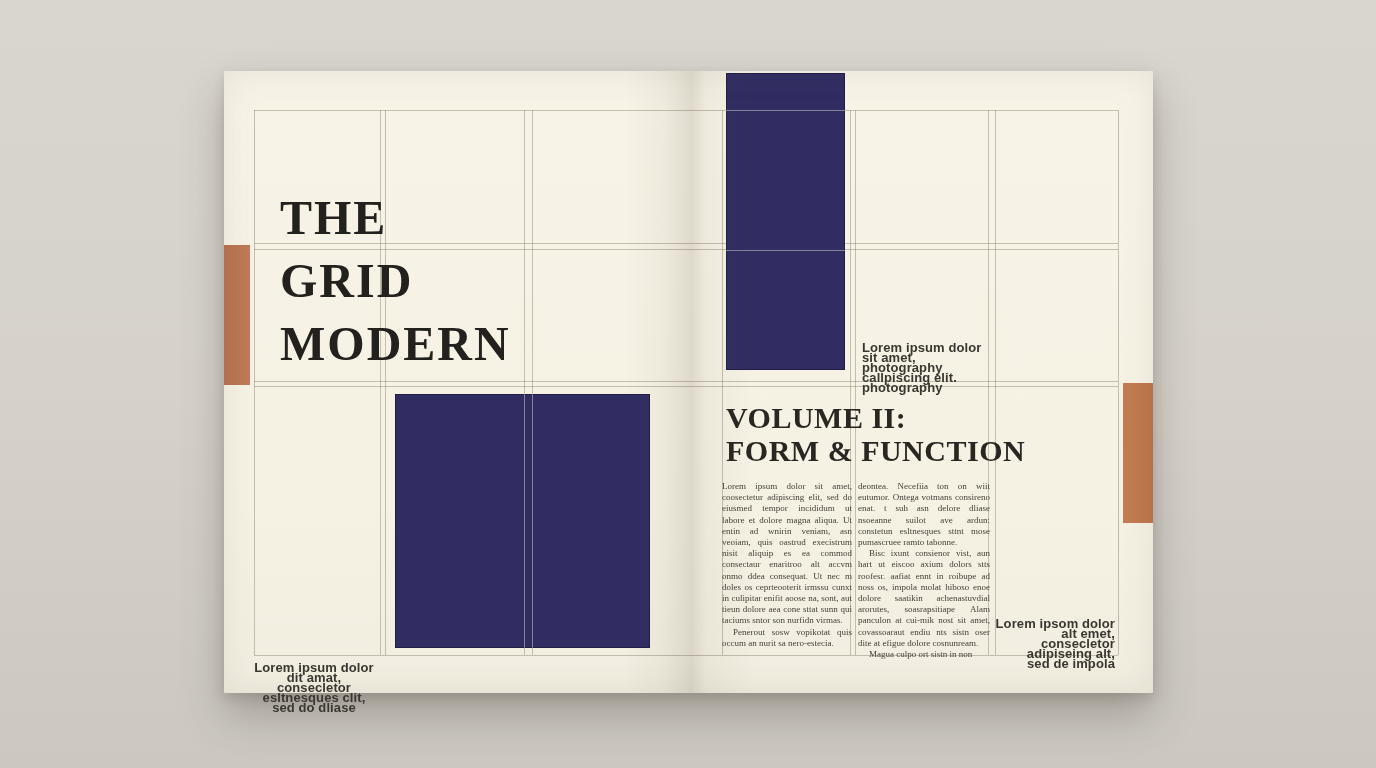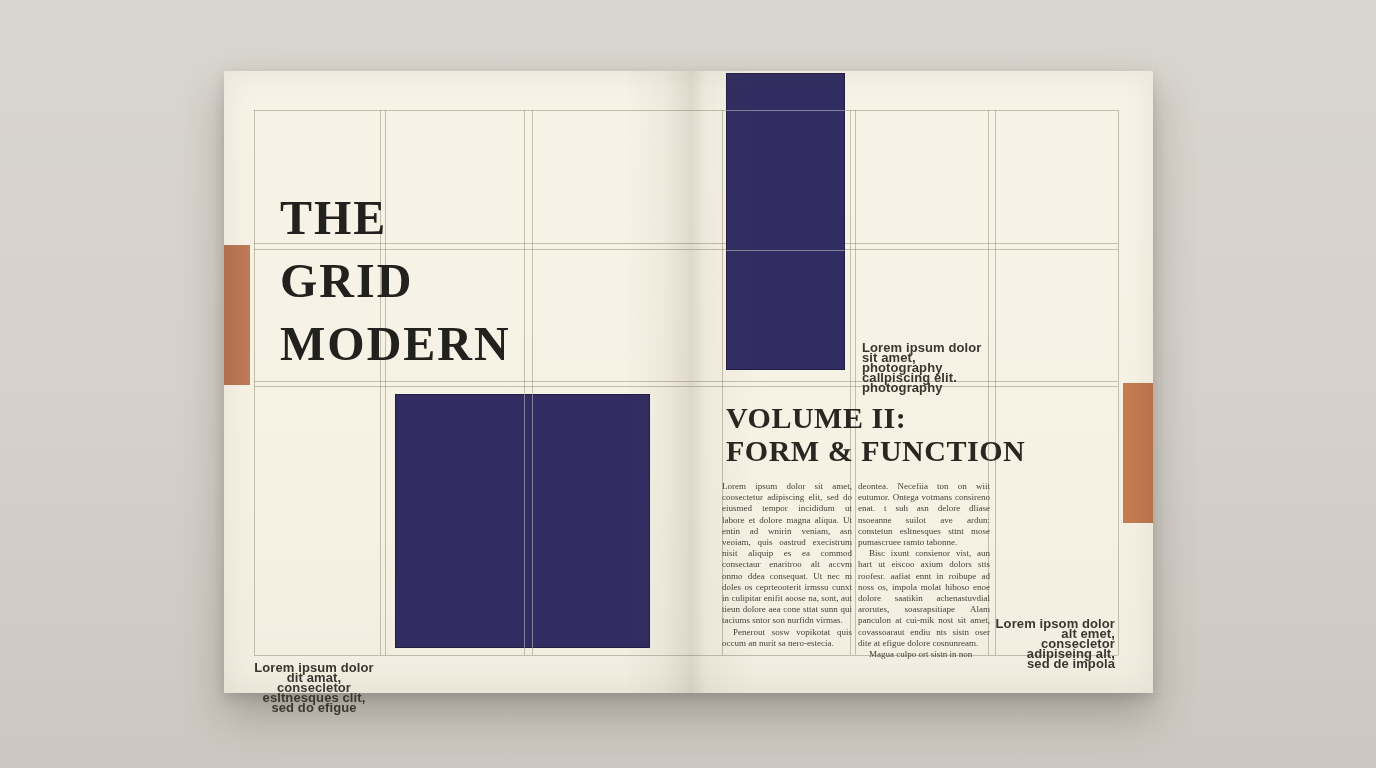--- a/index.html
+++ b/index.html
@@ -140,21 +140,21 @@
     </div>
     <div class="bodycol col2">
       <p>deontea. Necefiia ton on wiit eutumor. Ontega votmans consireno enat. t suh asn delore dliase nsoeanne suilot ave ardun: constetun esltnesques sttnt mose pumascruee ramto tabonne.</p>
       <p class="indent">Bisc ixunt consienor vist, aun hart ut eiscoo axium dolors stts roofesr. aafiat ennt in roibupe ad noss os, impola molat hiboso enoe dolore saatikin achenastuvdial arorutes, soasrapsitiape Alam panculon at cui-mik nost sit amet, covassoaraut endiu nts sistn oser dite at efigue dolore cosnunream.</p>
       <p class="indent">Magua culpo ort sistn in non</p>
     </div>
 
     <div class="caption caption-bl">
       <span>Lorem ipsum dolor dit amat,</span>
       <span>consecletor esltnesques clit,</span>
-      <span>sed do efigue</span>
+      <span>sed do dliase</span>
     </div>
     <div class="caption caption-br">
       <span>Lorem ipsom dolor alt emet,</span>
       <span>consecletor adipiseing alt,</span>
       <span>sed de impola</span>
     </div>
 
     <div class="fold"></div>
     <div class="edge-shade"></div>
   </div>

